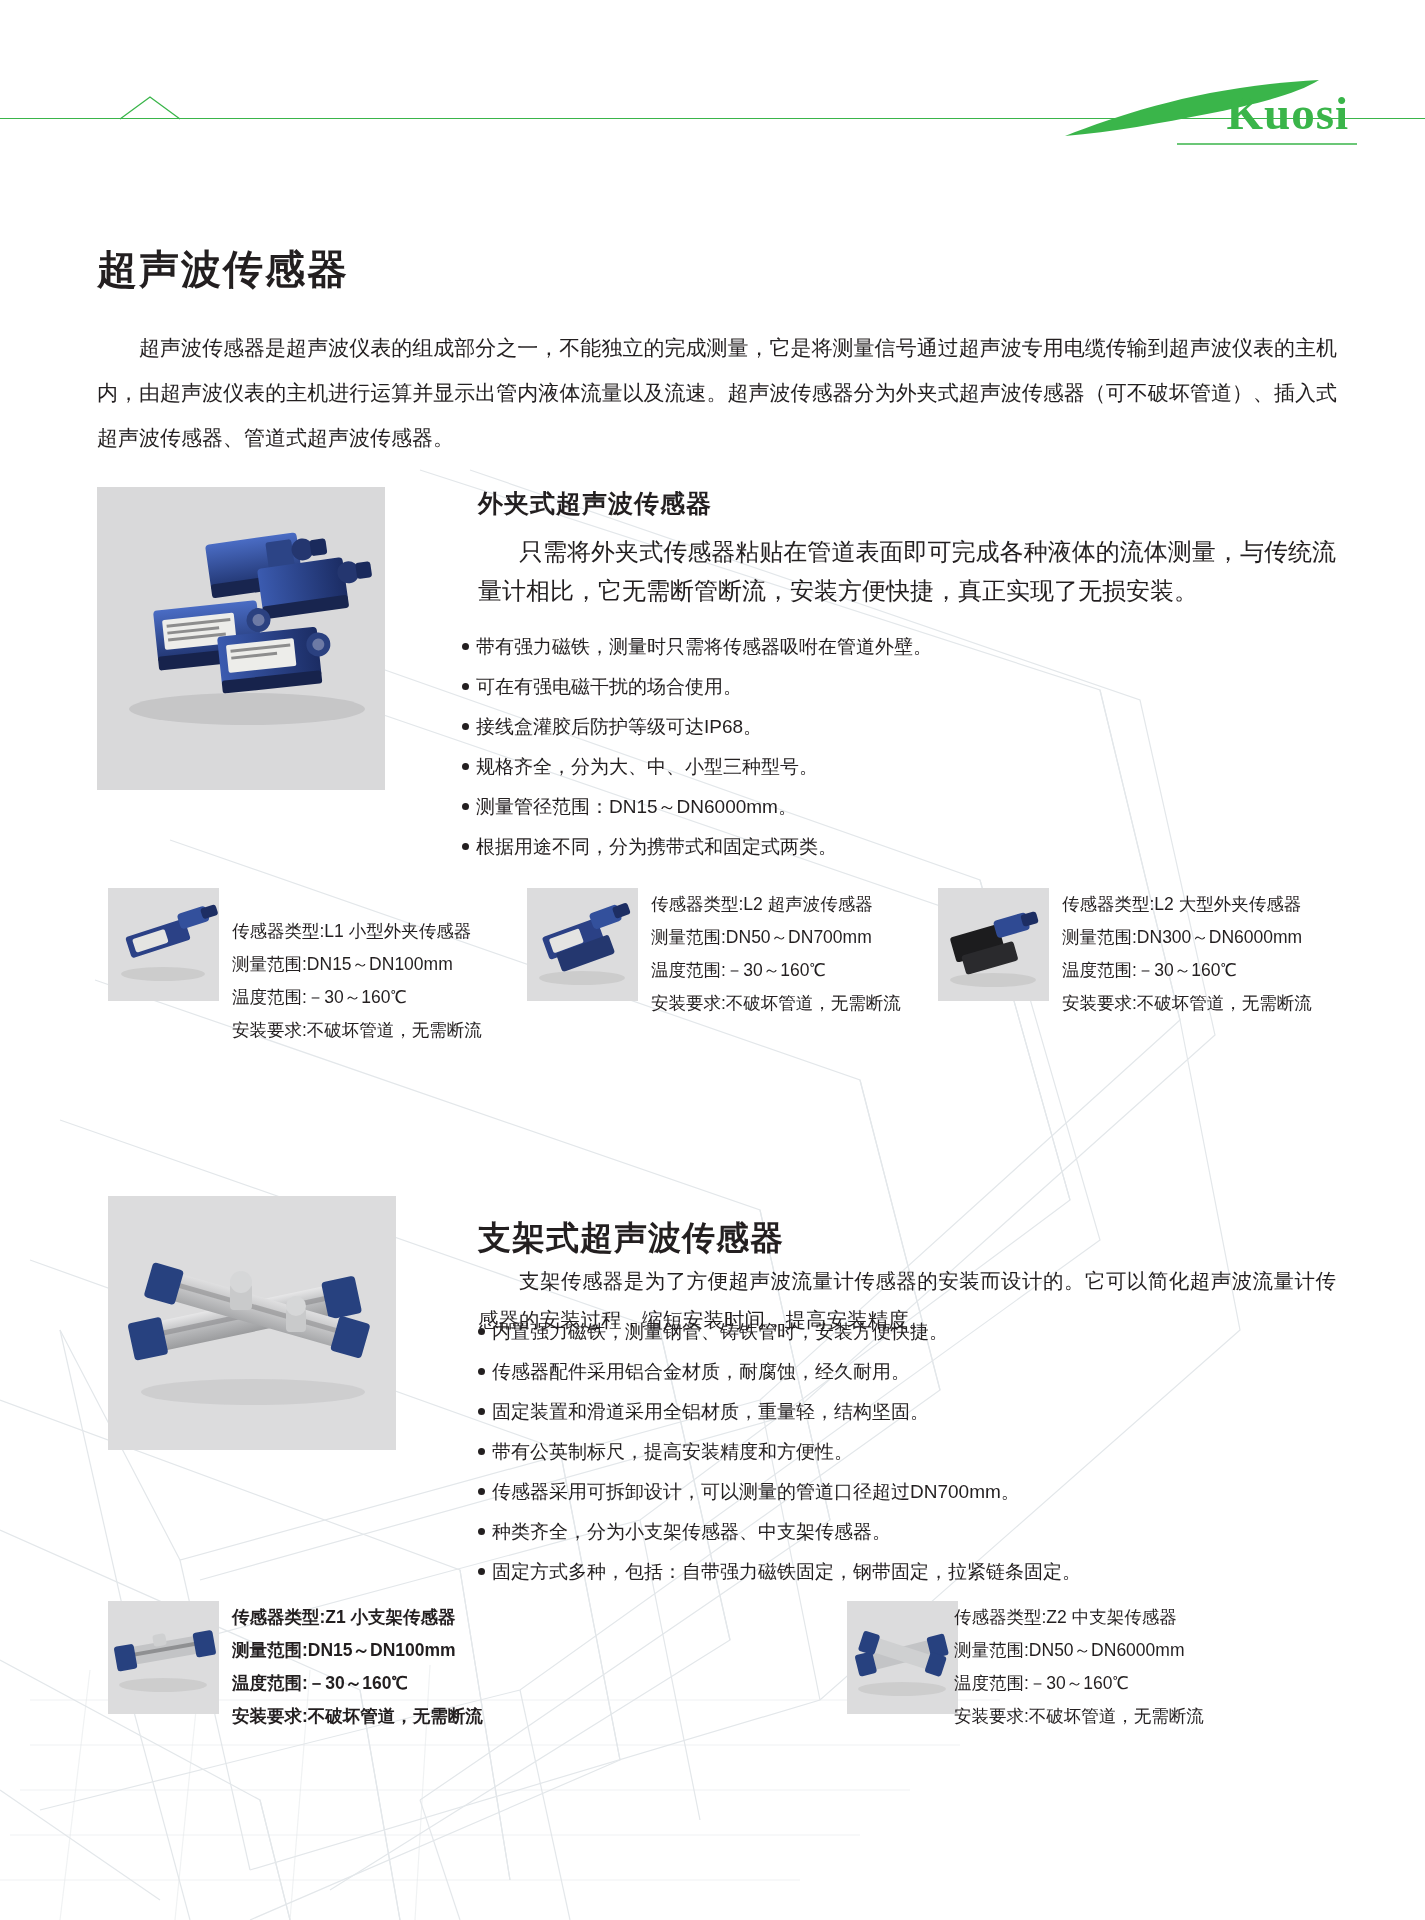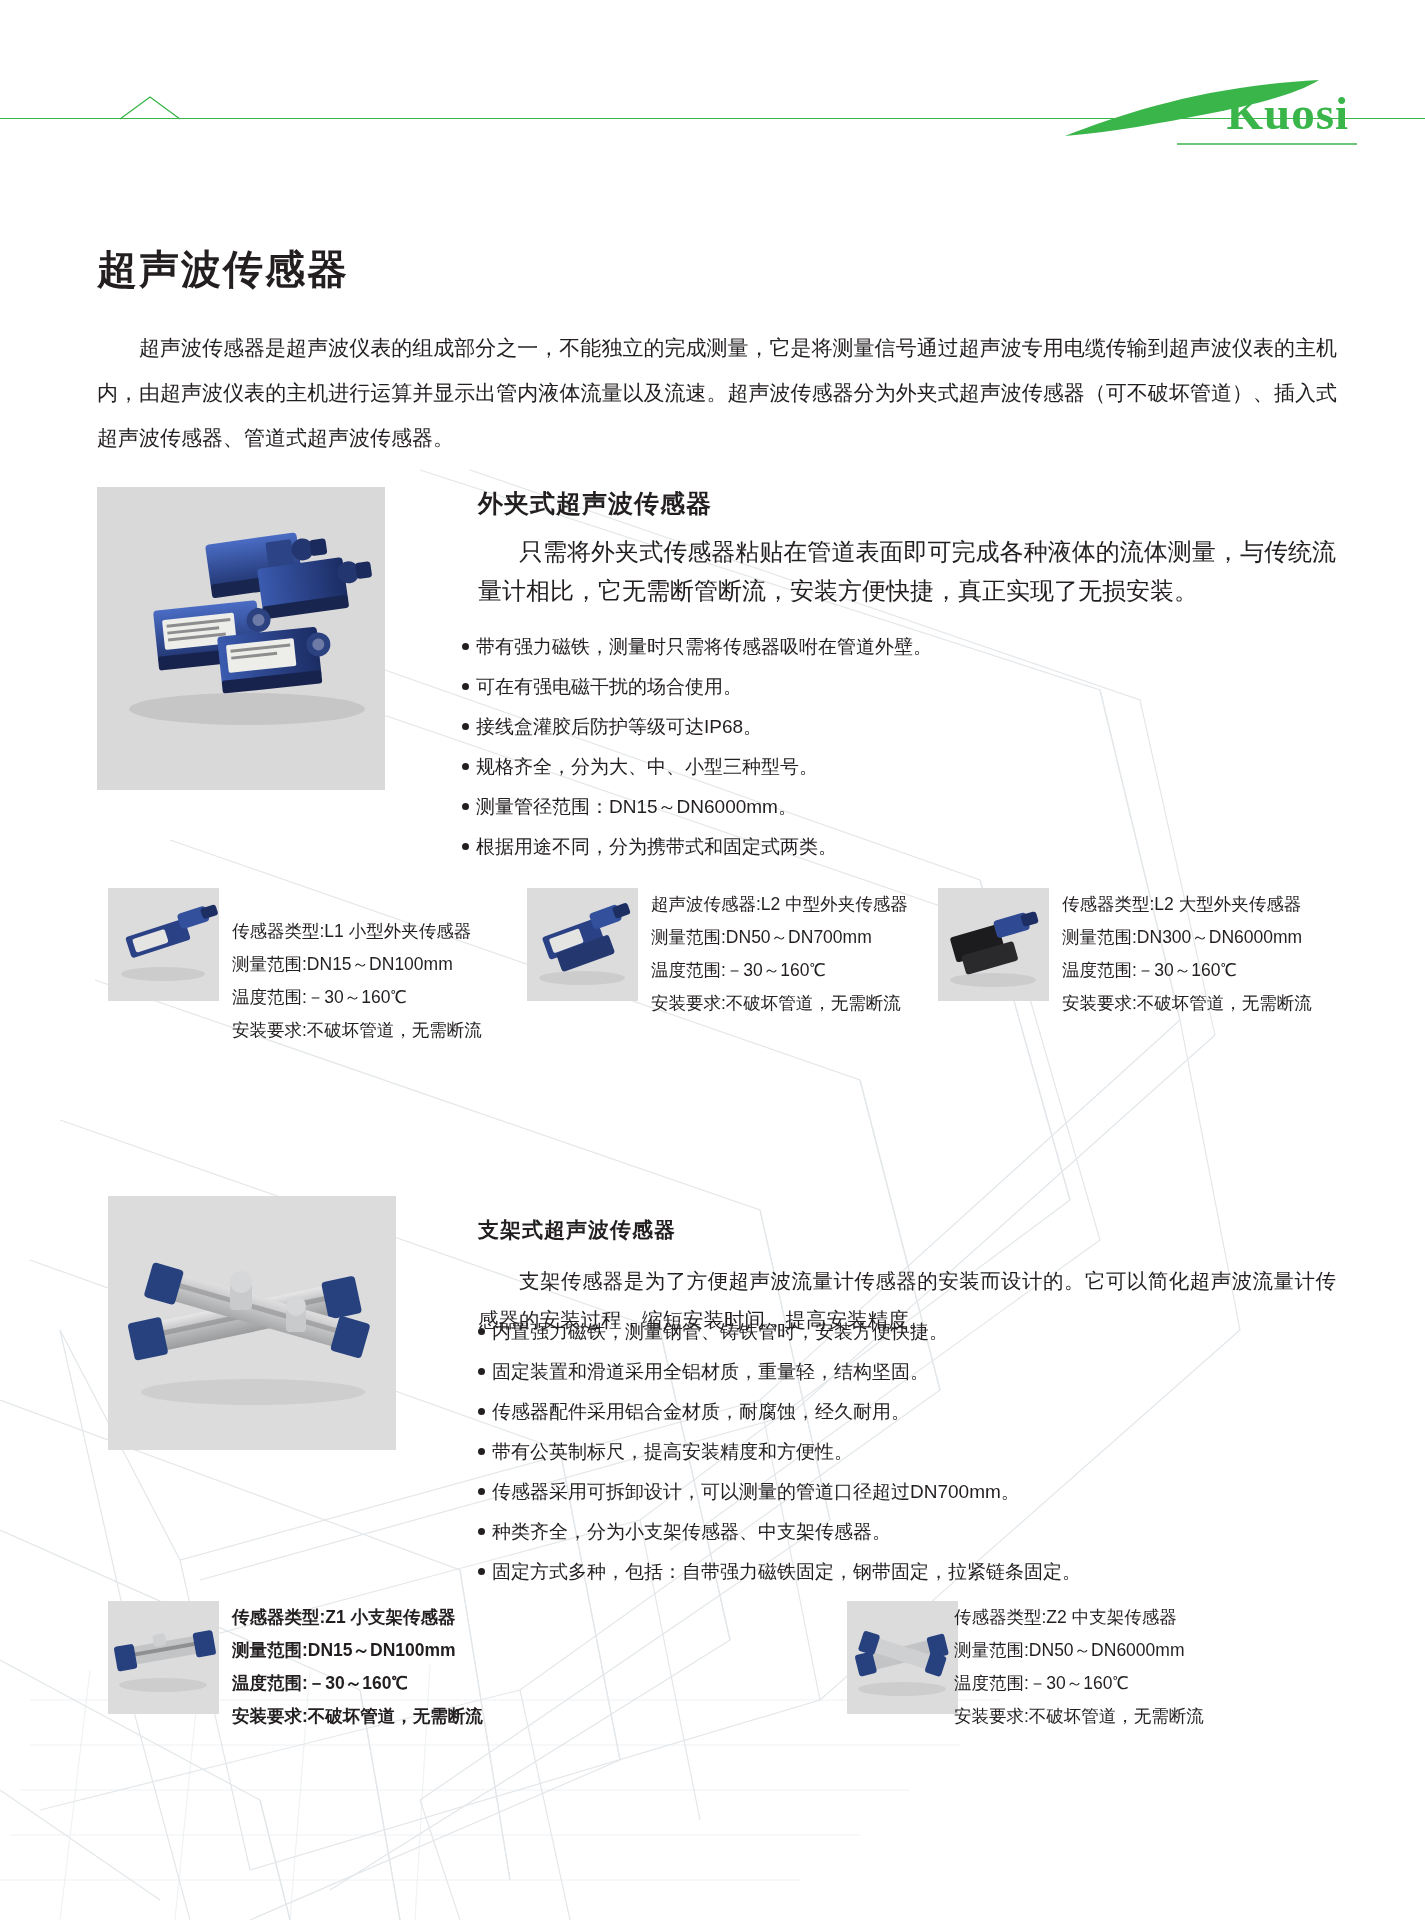--- a/index.html
+++ b/index.html
@@ -170,21 +170,21 @@
     width: 288px;
     height: 254px;
     z-index: 2;
     background: linear-gradient(150deg, #ededee 0%, #dadadb 50%, #cdcdce 100%);
     overflow: hidden;
   }
   .sec2-title {
     position: absolute;
     left: 478px;
     top: 1216px;
-    font-size: 21px;
+    font-size: 33px;
     font-weight: bold;
     letter-spacing: 1px;
     z-index: 2;
   }
   .sec2-desc {
     position: absolute;
     left: 478px;
     top: 1261px;
     width: 858px;
     font-size: 20.5px;
@@ -366,21 +366,21 @@
         <rect x="52" y="2" width="30" height="17" rx="4" fill="#33509c"></rect>
         <rect x="76" y="4" width="16" height="12" rx="3" fill="#1d2e63"></rect>
       </g>
       <g transform="translate(26,58) rotate(-20)">
         <rect x="0" y="8" width="56" height="20" rx="3" fill="#24376f"></rect>
       </g>
       <ellipse cx="55" cy="90" rx="43" ry="7" fill="#c4c4c5" opacity="0.7"></ellipse>
     </svg>
   </div>
   <div class="card-lines" style="left:124px; top:0;">
-    <div>超声波传感器:L2 中型外夹传感器</div>
+    <div>传感器类型:L2 超声波传感器</div>
     <div>测量范围:DN50～DN700mm</div>
     <div>温度范围:－30～160℃</div>
     <div>安装要求:不破坏管道，无需断流</div>
   </div>
 </div>
 
 <div class="card" style="left:938px; top:888px; width:400px; height:130px;">
   <div class="card-photo" style="left:0; top:0;">
     <svg viewBox="0 0 111 113" width="111" height="113">
       <rect width="111" height="113" fill="#dcdcdd"></rect>
@@ -440,22 +440,22 @@
     </g>
     <ellipse cx="145" cy="196" rx="112" ry="13" fill="#c5c5c6" opacity="0.6"></ellipse>
   </svg>
 </div>
 
 <div class="sec2-title">支架式超声波传感器</div>
 <div class="sec2-desc">支架传感器是为了方便超声波流量计传感器的安装而设计的。它可以简化超声波流量计传感器的安装过程，缩短安装时间，提高安装精度。</div>
 
 <div class="sec2-bullets">
   <div class="bullet"><span class="dot"></span><span>内置强力磁铁，测量钢管、铸铁管时，安装方便快捷。</span></div>
+  <div class="bullet"><span class="dot"></span><span>传感器配件采用铝合金材质，耐腐蚀，经久耐用。</span></div>
   <div class="bullet"><span class="dot"></span><span>固定装置和滑道采用全铝材质，重量轻，结构坚固。</span></div>
-  <div class="bullet"><span class="dot"></span><span>传感器配件采用铝合金材质，耐腐蚀，经久耐用。</span></div>
   <div class="bullet"><span class="dot"></span><span>带有公英制标尺，提高安装精度和方便性。</span></div>
   <div class="bullet"><span class="dot"></span><span>传感器采用可拆卸设计，可以测量的管道口径超过DN700mm。</span></div>
   <div class="bullet"><span class="dot"></span><span>种类齐全，分为小支架传感器、中支架传感器。</span></div>
   <div class="bullet"><span class="dot"></span><span>固定方式多种，包括：自带强力磁铁固定，钢带固定，拉紧链条固定。</span></div>
 </div>
 
 <div class="card" style="left:108px; top:1601px; width:400px; height:130px;font-weight:bold;">
   <div class="cardsmall-photo" style="left:0; top:0;">
     <svg viewBox="0 0 111 113" width="111" height="113">
       <rect width="111" height="113" fill="#dcdcdd"></rect>

